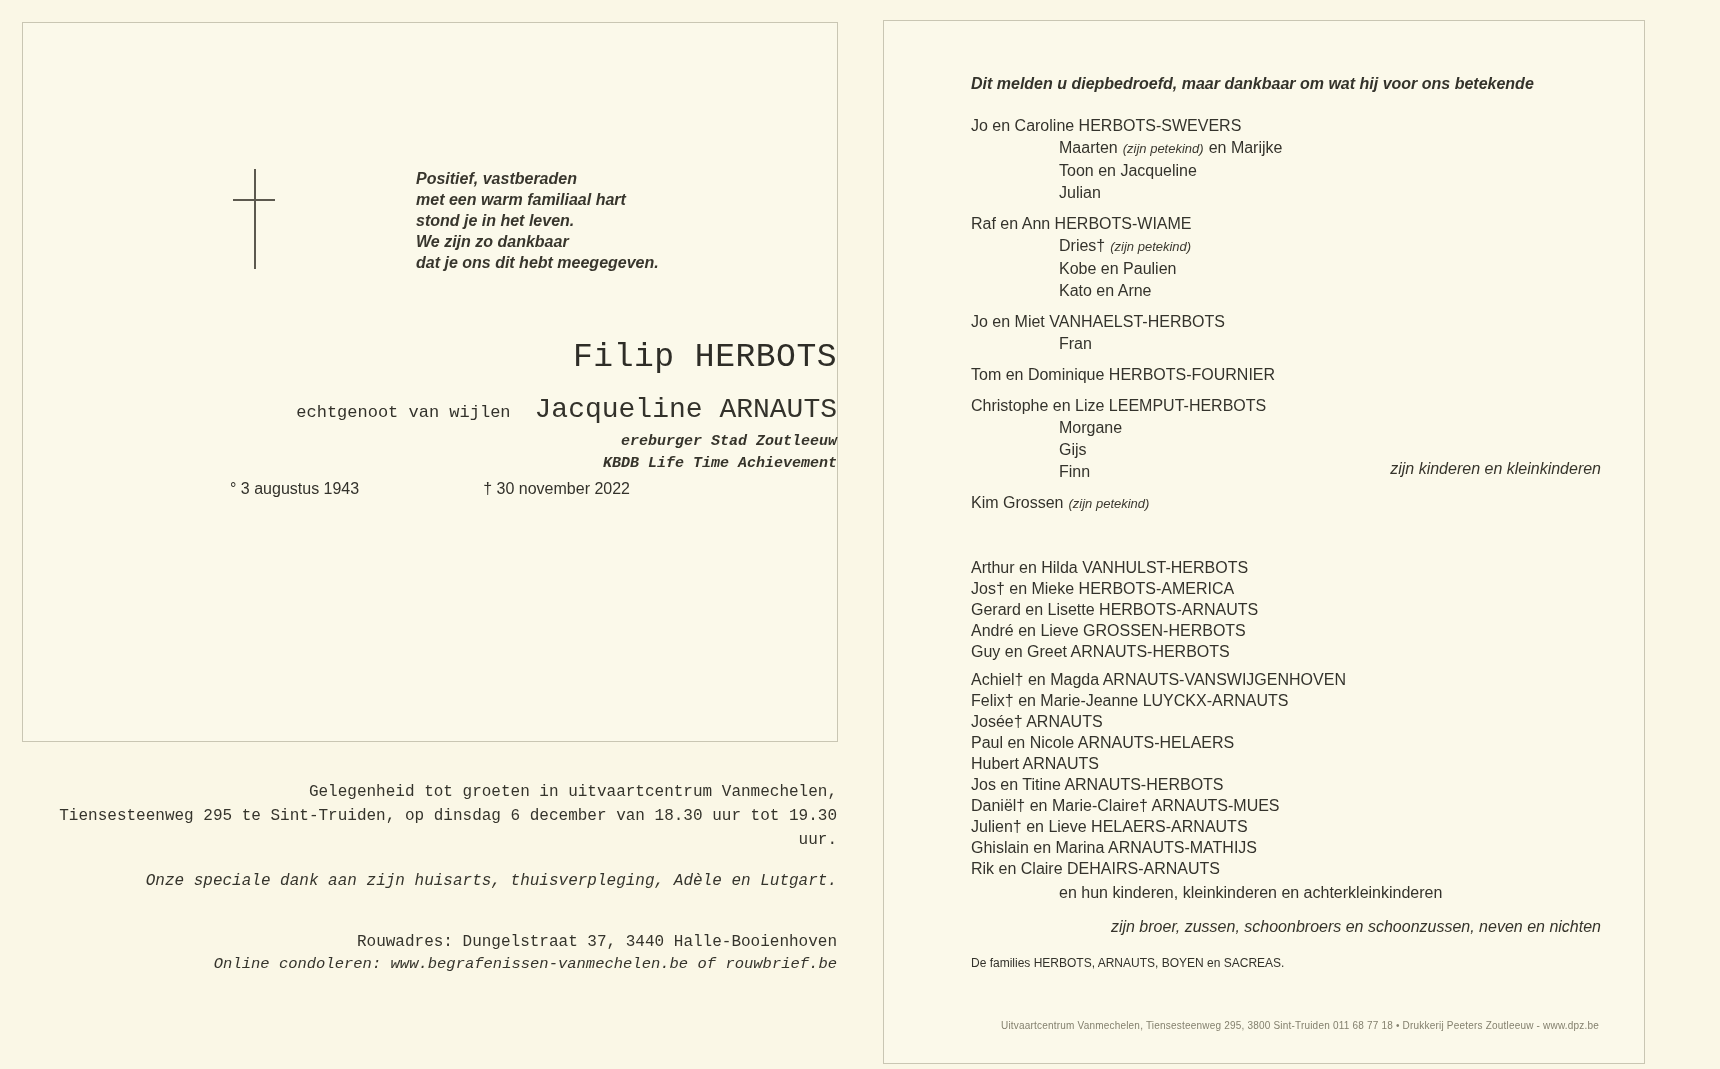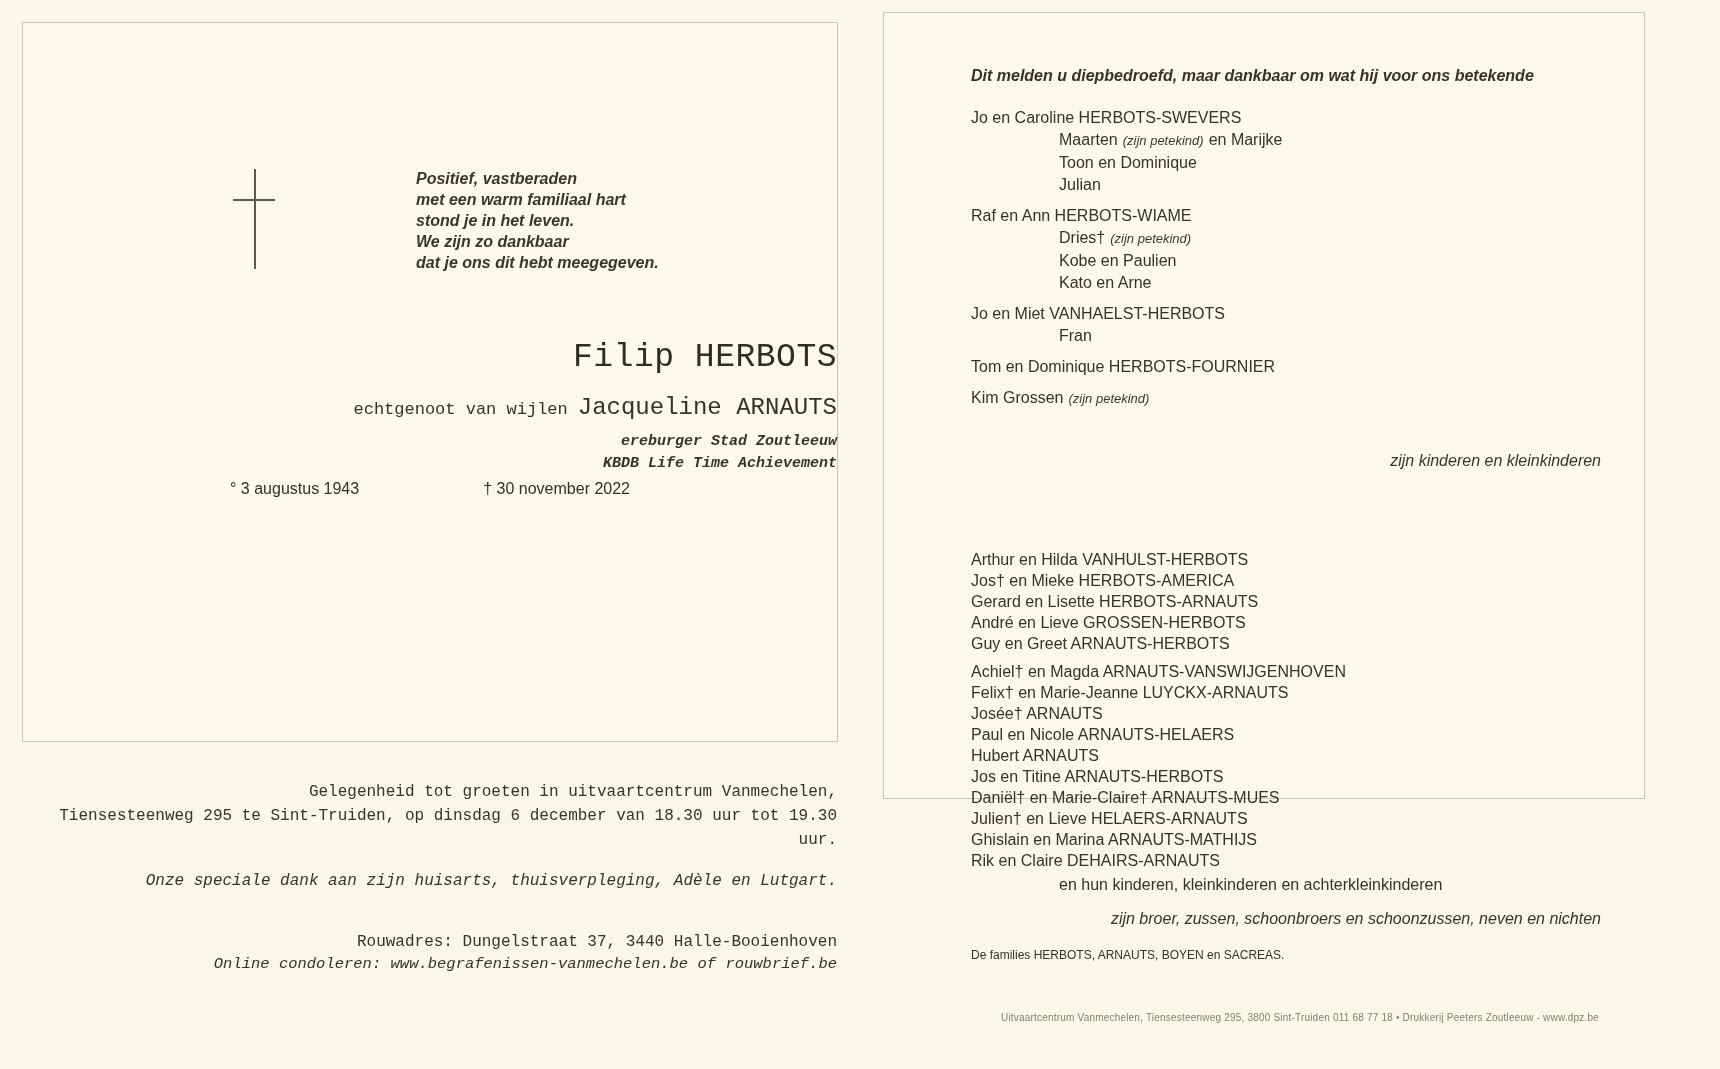--- a/index.html
+++ b/index.html
@@ -4,31 +4,31 @@
 <style>
   html,body{margin:0;padding:0;}
   body{
     width:1720px;height:1069px;position:relative;overflow:hidden;
     background:#faf7e6;
     font-family:"Liberation Sans","DejaVu Sans",sans-serif;
     color:#3a382f;
   }
   .panel{position:absolute;background:#fbf9ea;border:1px solid #c9c6b3;box-sizing:border-box;}
   .panel-left{left:22px;top:22px;width:816px;height:720px;}
-  .panel-right{left:883px;top:12px;width:762px;height:787px;}
+  .panel-right{left:883px;top:20px;width:762px;height:1044px;}
   .abs{position:absolute;}
   .center{left:0;right:0;text-align:right;font-family:Liberation Mono, monospace;}
 
   
   .cross-v{left:231px;top:146px;width:2px;height:100px;background:#5c594f;}
   .cross-h{left:210px;top:176px;width:42px;height:2px;background:#5c594f;}
   .poem{left:393px;top:145px;font-style:italic;font-size:16px;line-height:21px;color:#38362d;font-weight:600;}
   .deceased{top:316px;font-size:33px;letter-spacing:.5px;color:#2e2d27;font-weight:400;}
   .spouse{top:371px;font-size:17px;color:#33322b;}
-  .spouse .big{font-size:24px;margin-left:10px;}
+  .spouse .big{font-size:28px;margin-left:24px;}
   .honors{top:408px;font-style:italic;font-size:15px;line-height:22px;font-weight:600;color:#36342b;}
   .dates{top:457px;left:50%;width:400px;margin-left:-200px;display:flex;justify-content:space-between;font-size:16px;color:#33322b;}
   .para{font-size:16px;line-height:21px;color:#35342c;}
   .p-funeral{top:672px;}
   .p-greet{top:757px;line-height:24px;}
   .p-thanks{top:848px;font-style:italic;font-size:16px;}
   .p-rouw{top:909px;font-size:16px;}
   .p-cond{top:931px;font-style:italic;font-size:15.5px;}
 
   
@@ -93,21 +93,21 @@
   </section>
 
   <section class="panel panel-right">
     <div class="abs intro">Dit melden u diepbedroefd, maar dankbaar om wat hij voor ons betekende</div>
 
     <div class="abs family-list">
       <div class="group">
         <div>Jo en Caroline HERBOTS-SWEVERS</div>
         <div class="children">
           <div><span>Maarten</span><span class="note">(zijn petekind)</span><span>en Marijke</span></div>
-          <div><span>Toon en Dominique</span></div>
+          <div><span>Toon en Jacqueline</span></div>
           <div><span>Julian</span></div>
         </div>
       </div>
 
       <div class="group">
         <div>Raf en Ann HERBOTS-WIAME</div>
         <div class="children">
           <div><span>Dries†</span><span class="note">(zijn petekind)</span></div>
           <div><span>Kobe en Paulien</span></div>
           <div><span>Kato en Arne</span></div>
@@ -118,20 +118,28 @@
         <div>Jo en Miet VANHAELST-HERBOTS</div>
         <div class="children">
           <div><span>Fran</span></div>
         </div>
       </div>
 
       <div class="group">
         <div>Tom en Dominique HERBOTS-FOURNIER</div>
       </div>
 
+      <div class="group">
+        <div>Christophe en Lize LEEMPUT-HERBOTS</div>
+        <div class="children">
+          <div><span>Morgane</span></div>
+          <div><span>Gijs</span></div>
+          <div><span>Finn</span></div>
+        </div>
+      </div>
 
       <div class="group">
         <div><span>Kim Grossen</span><span class="note">(zijn petekind)</span></div>
       </div>
     </div>
 
     <div class="abs kin-note kn1">zijn kinderen en kleinkinderen</div>
 
     <div class="abs relatives">
       <div>Arthur en Hilda VANHULST-HERBOTS</div>

